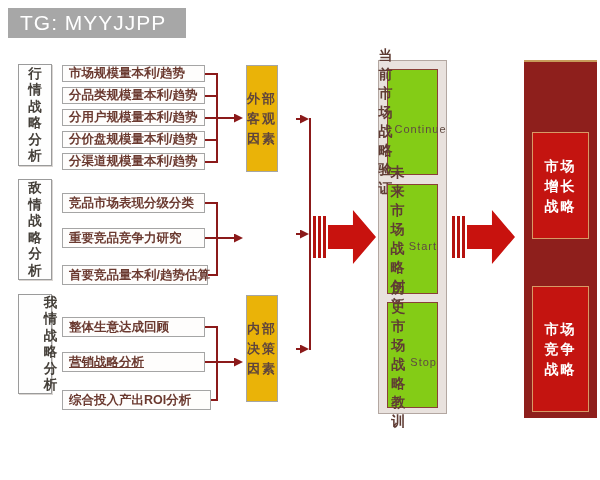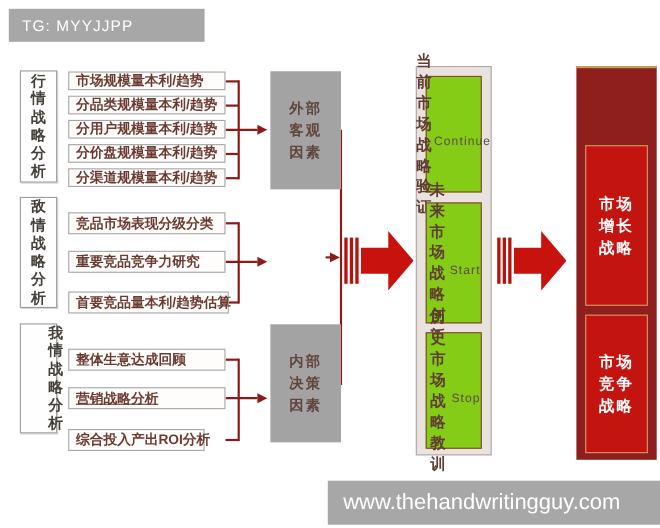--- a/index.html
+++ b/index.html
@@ -4,21 +4,21 @@
 <style>
   * { margin:0; padding:0; box-sizing:border-box; }
   body { background:#fff; }
   .stage {
     position:relative; width:600px; height:480px; background:#ffffff;
     font-family:"Liberation Sans","DejaVu Sans",sans-serif; overflow:hidden;
   }
   
   .top-banner {
     position:absolute; left:8px; top:8px; width:178px; height:30px;
-    background:#a7a7a7; color:#fff; font-size:14px;
+    background:#a7a7a7; color:#fff; font-size:21px;
     display:flex; align-items:center; padding-left:12px; letter-spacing:1px;
   }
   
   .bottom-banner {
     position:absolute; left:298px; top:437px; width:302px; height:40px;
     background:#a7a7a7; color:#fff; font-size:20px;
     display:flex; align-items:center; padding-left:14px;
   }
   
   .vlabel {
@@ -36,24 +36,24 @@
     position:absolute; left:62px; width:143px; background:#fefdfc;
     border:1px solid #a5a5a5;
     display:flex; align-items:center; padding-left:6px;
     font-size:12.5px; font-weight:700; color:#6b3a30; white-space:nowrap;
   }
   .g1 { height:17px; }
   .g1-1 { top:65px; } .g1-2 { top:87px; } .g1-3 { top:109px; }
   .g1-4 { top:131px; } .g1-5 { top:153px; }
   .g23 { height:20px; }
   .g2-1 { top:193px; } .g2-2 { top:228px; } .g2-3 { top:265px; width:146px; }
-  .g3-1 { top:317px; } .g3-2 { top:352px;text-decoration:underline; } .g3-3 { top:390px; width:124px;text-align:right; }
+  .g3-1 { top:317px; } .g3-2 { top:352px;text-decoration:underline; } .g3-3 { top:390px; width:149px;text-align:right; }
   
   .factor {
-    position:absolute; left:246px; width:64px; background:#a3a3a3;
+    position:absolute; left:246px; width:32px; background:#eab308;
     border:1px solid #a5a5a5;
     display:flex; align-items:center; justify-content:center;
     font-size:13px; font-weight:700; color:#5f453c;
   }
   .factor span { display:block; width:32px; line-height:20px; word-break:break-all; text-align:center; letter-spacing:2px; }
   .factor-1 { top:65px;  height:107px; }
   .factor-2 { top:180px; height:108px; }
   .factor-3 { top:295px; height:107px; }
   
   .connectors { position:absolute; left:0; top:0; width:600px; height:480px; pointer-events:none; }
@@ -93,21 +93,21 @@
     display:flex; justify-content:center;
   }
   .plan-title span { display:block; width:34px; line-height:20px; word-break:break-all;
     text-align:center; font-size:14px; font-weight:700; color:#fff; letter-spacing:2px; }
   .plan-box {
     position:absolute; left:8px; width:57px; background:#c41410; border:1px solid #d89a66;
     display:flex; align-items:center; justify-content:center;
   }
   .plan-box span { display:block; width:34px; line-height:20px; word-break:break-all;
     text-align:center; font-size:14px; font-weight:700; color:#fff; letter-spacing:2px; }
-  .plan-1 { top:70px;  height:146px; }
+  .plan-1 { top:70px;  height:107px; }
   .plan-2 { top:224px; height:126px; }
   
   .watermark {
     position:absolute; left:436px; top:380px; z-index:5;
     font-size:18px; color:#c2bab5; letter-spacing:1px; white-space:nowrap;
   }
 </style>
 </head>
 <body>
 
@@ -211,17 +211,14 @@
   <div class="plan-col">
     <div class="plan-box plan-1">
       <span>市场增长战略</span>
     </div>
     <div class="plan-box plan-2">
       <span>市场竞争战略</span>
     </div>
   </div>
 
 
-  <div class="bottom-banner">
-    <span>www.thehandwritingguy.com</span>
-  </div>
 
 </div>
 
 </body></html>

